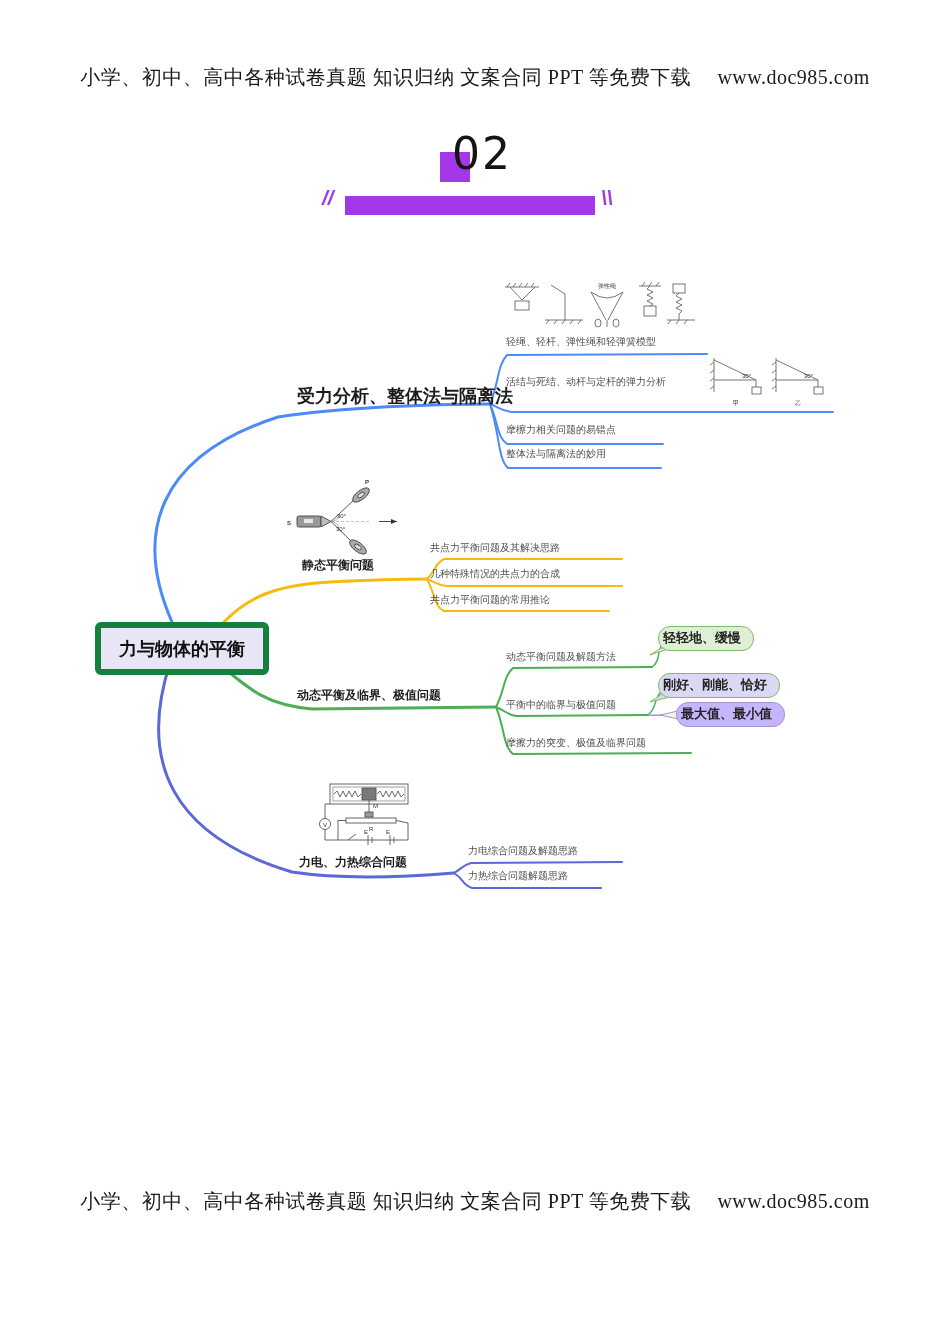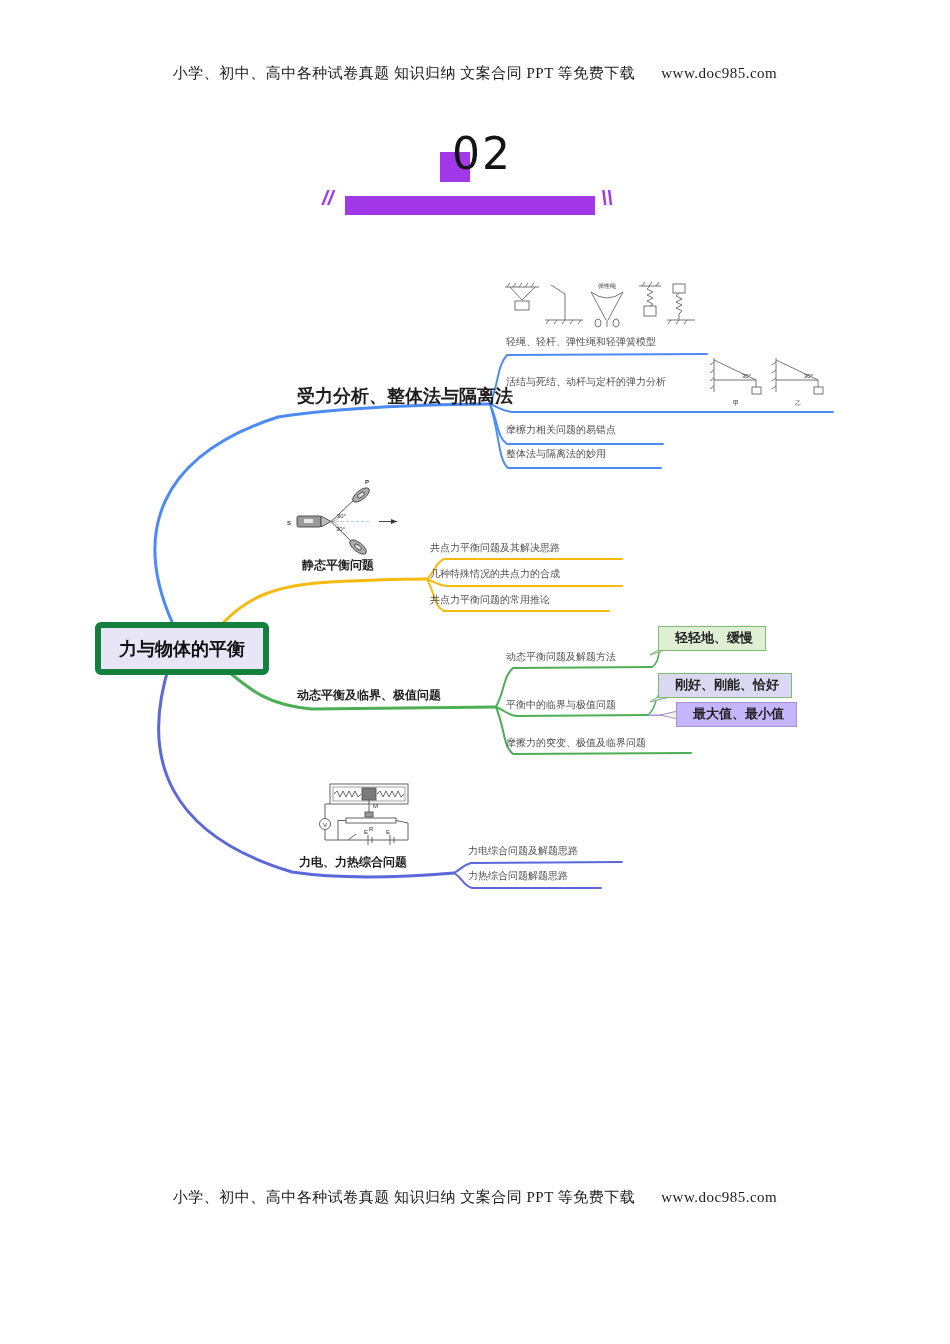--- a/index.html
+++ b/index.html
@@ -1,36 +1,36 @@
 <!DOCTYPE html>
 <html><head>
 <meta charset="utf-8">
 <style>
   html,body{margin:0;padding:0;background:#fff;}
   #page{position:relative;width:950px;height:1344px;background:#ffffff;overflow:hidden;
         font-family:"Liberation Sans","DejaVu Sans",sans-serif;}
   .serifline{position:absolute;width:100%;text-align:center;font-family:"Liberation Serif","DejaVu Serif",serif;
-        font-size:15px;color:#1a1a1a;letter-spacing:.5px;}
+        font-size:20px;color:#1a1a1a;letter-spacing:.5px;}
   .serifline .url{margin-left:26px;}
   
   #sec-square{position:absolute;left:440px;top:152px;width:30px;height:30px;background:#a238e8;z-index:1;}
   #sec-number{position:absolute;left:452px;top:128px;font-size:44px;color:#141414;z-index:2;
         font-family:"DejaVu Sans",sans-serif;letter-spacing:2px;}
   #banner-bar{position:absolute;left:345px;top:196px;width:250px;height:19px;background:#a238e8;z-index:1;}
   #banner-title{position:absolute;left:348px;top:178px;font-size:28px;font-weight:bold;color:#111;
         letter-spacing:1px;z-index:2;white-space:nowrap;}
   .deco-slash{position:absolute;top:186px;font-size:21px;font-weight:bold;font-style:italic;color:#a238e8;z-index:2;}
   
   .branch{position:absolute;font-weight:bold;font-size:12px;color:#1c1c1c;white-space:nowrap;z-index:3;}
   .sub{position:absolute;font-size:10px;color:#4f4f4f;white-space:nowrap;z-index:3;}
   #root-node{position:absolute;left:95px;top:622px;width:162px;height:41px;background:#e7e5f6;
         border:6px solid #15803d;border-radius:6px;display:flex;align-items:center;justify-content:center;
         font-size:18px;font-weight:bold;color:#101010;z-index:3;}
-  .bubble{position:absolute;font-size:13px;font-weight:bold;color:#222;padding:2px 12px 3px 16px;
-        border-radius:0;white-space:nowrap;z-index:3;}
+  .bubble{position:absolute;font-size:13px;font-weight:bold;color:#222;padding:2px 12px 3px 4px;
+        border-radius:12px;white-space:nowrap;z-index:3;}
   #bubble-1{left:658px;top:626px;background:#deefd3;border:1.5px solid #7fbc71;}
   #bubble-2{left:658px;top:673px;background:#dbd8f3;border:1.5px solid #7fbc71;}
   #bubble-3{left:676px;top:702px;background:#c4b5fd;border:1.5px solid #a591d8;}
   svg{position:absolute;z-index:2;}
   #connector-layer{left:0;top:0;}
   .minidiagram{z-index:3;}
   .dlabel{font-size:6px;fill:#333;font-family:"Liberation Sans","DejaVu Sans",sans-serif;}
 </style>
 </head>
 <body>

